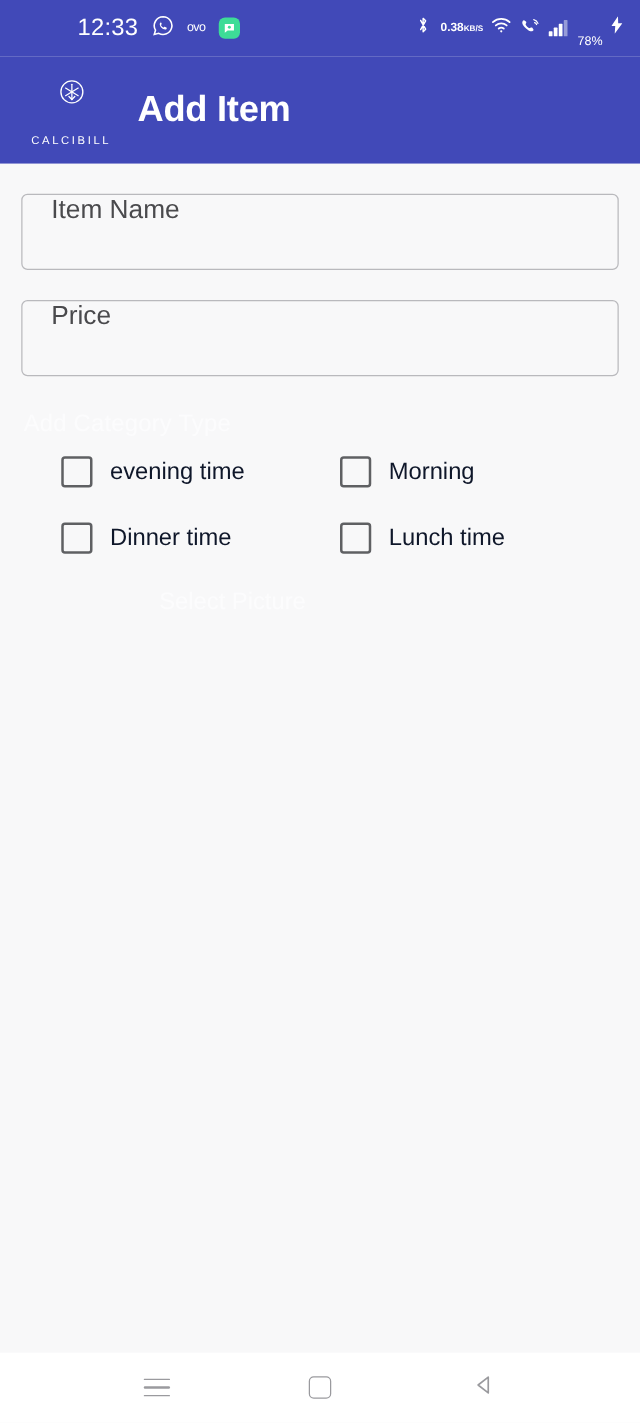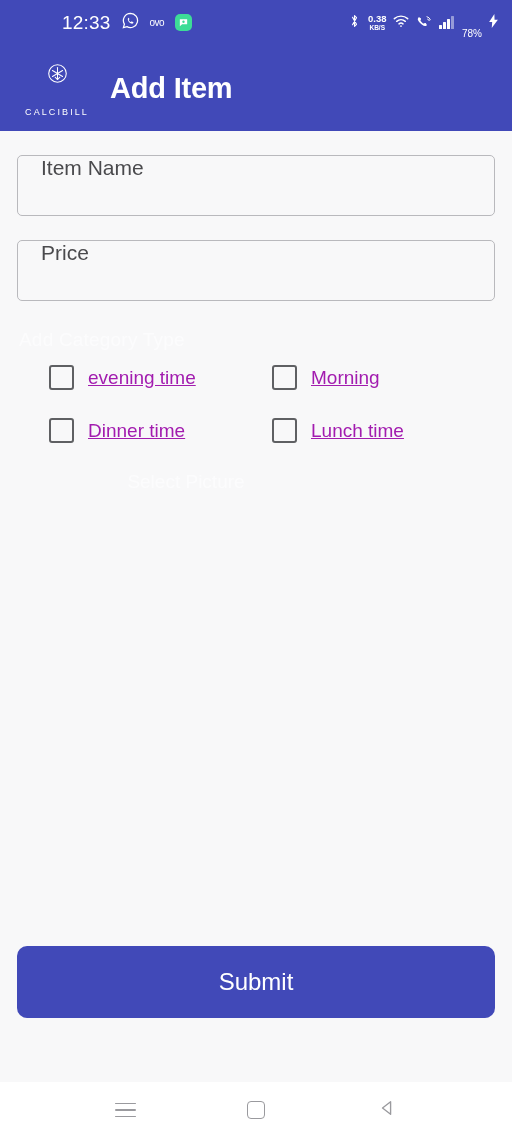--- a/index.html
+++ b/index.html
@@ -58,22 +58,22 @@
     width: 17px;
     height: 17px;
     border-radius: 5px;
     background: #3ddc97;
     display: flex;
     align-items: center;
     justify-content: center;
   }
   .data-rate {
     display: flex;
-    flex-direction: column;
-    align-items: center;
+    flex-direction: row;
+    align-items: flex-end;
     line-height: 1;
   }
   .data-rate .val { font-size: 9.5px; font-weight: bold; }
   .data-rate .unit { font-size: 6.5px; font-weight: bold; margin-top: 1px; }
   .battery-text {
     font-size: 10px;
     font-weight: 500;
     margin-left: 1px;
     margin-top: 22px;
   }
@@ -174,22 +174,21 @@
   .checkbox-box {
     width: 25px;
     height: 25px;
     border: 2px solid #5f6063;
     border-radius: 3px;
     background: transparent;
     flex: 0 0 auto;
   }
   .checkbox-label {
     font-size: 19px;
-    color: #a21caf;
-    text-decoration: underline;
+    color: #0f172a;
   }
 
   .picture-hint {
     margin-top: 28px;
     text-align: center;
     padding-right: 140px;
     font-size: 19px;
     color: #fcfcfd;
   }
 
@@ -381,23 +380,20 @@
       </div>
       <div class="checkbox-row">
         <span class="checkbox-box"></span>
         <span class="checkbox-label">Lunch time</span>
       </div>
     </div>
 
     <div class="picture-hint">Select Picture</div>
 
 
-    <div class="submit-wrap">
-      <button class="btn-submit">Submit</button>
-    </div>
 
   </div>
 
   <div class="nav-bar">
     <div class="nav-btn">
       <span class="recents-icon">
         <span></span>
           <span></span>
           <span></span>
       </span>

